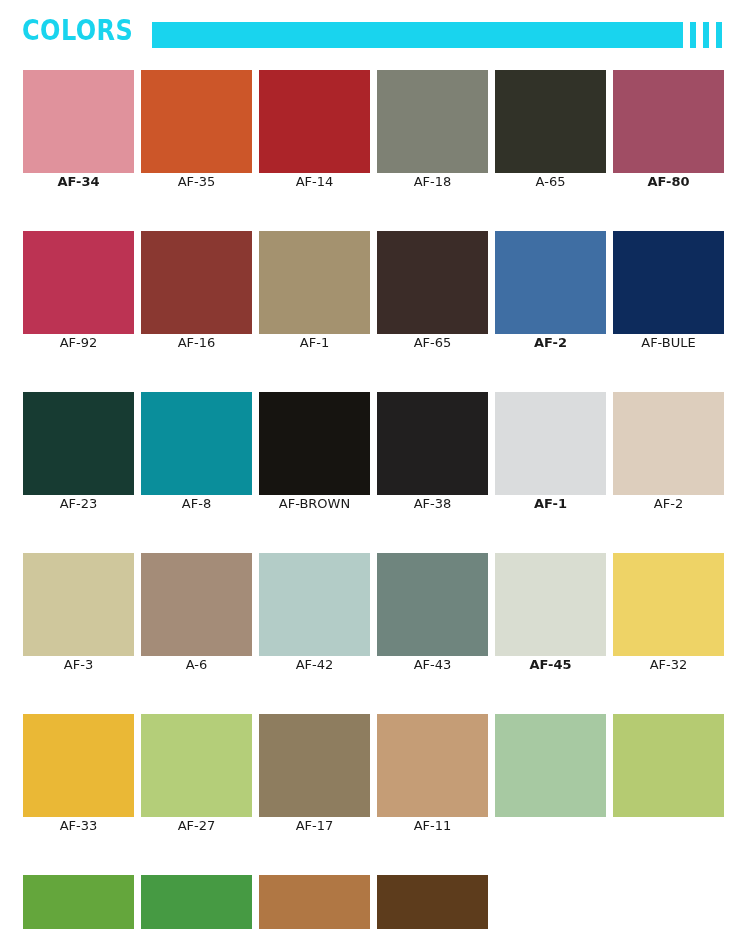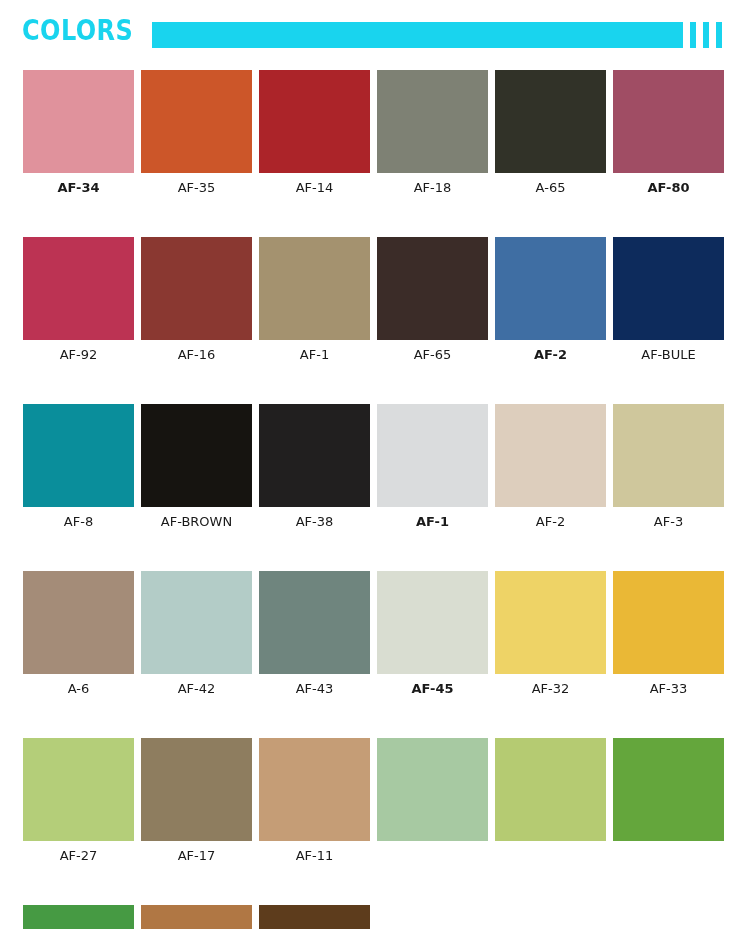--- a/index.html
+++ b/index.html
@@ -75,21 +75,21 @@
   }
   .swatch-chip {
     width: 111px;
     height: 103px;
     display: block;
   }
   .swatch-label {
     display: block;
     width: 111px;
     text-align: center;
-    margin-top: 6px;
+    margin-top: 0;
     font-family: "DejaVu Sans", "Liberation Sans", sans-serif;
     font-size: 13px;
     line-height: 18px;
     color: #1a1a1a;
     white-space: nowrap;
   }
   .swatch-label.is-emphasized {
     font-weight: bold;
   }
 </style>
@@ -147,20 +147,24 @@
     </div>
     <div class="swatch-cell">
       <div class="swatch-chip" style="background: rgb(63, 110, 163);"></div>
       <span class="swatch-label is-emphasized">AF-2</span>
     </div>
     <div class="swatch-cell">
       <div class="swatch-chip" style="background: rgb(13, 43, 92);"></div>
       <span class="swatch-label">AF-BULE</span>
     </div>
     <div class="swatch-cell">
+      <div class="swatch-chip" style="background: rgb(23, 59, 50);"></div>
+      <span class="swatch-label">AF-23</span>
+    </div>
+    <div class="swatch-cell">
       <div class="swatch-chip" style="background: rgb(10, 142, 155);"></div>
       <span class="swatch-label">AF-8</span>
     </div>
     <div class="swatch-cell">
       <div class="swatch-chip" style="background: rgb(22, 20, 16);"></div>
       <span class="swatch-label">AF-BROWN</span>
     </div>
     <div class="swatch-cell">
       <div class="swatch-chip" style="background: rgb(33, 31, 31);"></div>
       <span class="swatch-label">AF-38</span>

